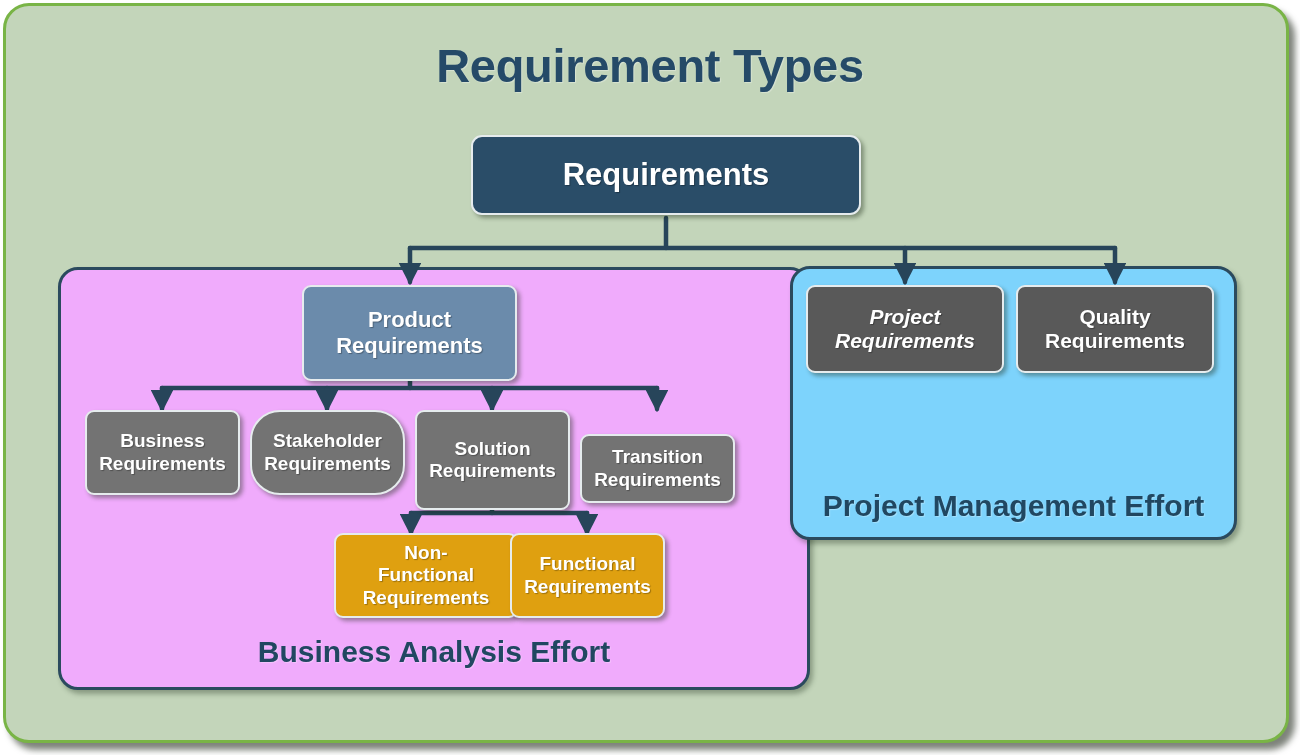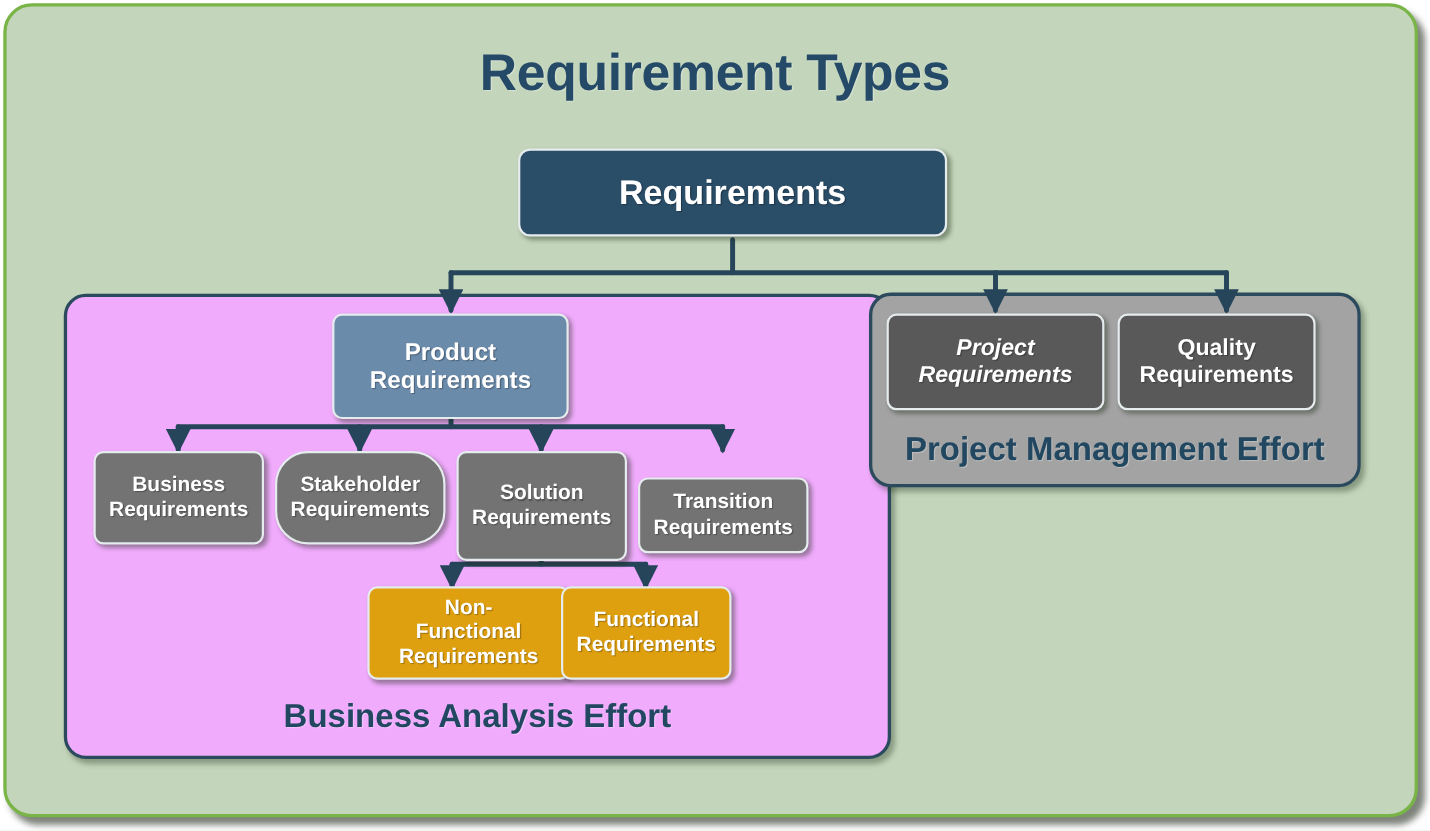--- a/index.html
+++ b/index.html
@@ -57,22 +57,22 @@
     left: 58px;
     top: 267px;
     width: 752px;
     height: 423px;
     background: #f0abfc;
   }
   #group-pm {
     left: 790px;
     top: 266px;
     width: 447px;
-    height: 177px;
-    background: #a3a3a3;
+    height: 274px;
+    background: #7dd3fc;
   }
   .group-label {
     position: absolute;
     width: 100%;
     left: 0;
     text-align: center;
     font-size: 30px;
     font-weight: bold;
     color: #214761;
     line-height: 1.12;
@@ -180,15 +180,15 @@
 Requirements</div>
 
   <div class="node orange" style="left:334px; top:533px; width:184px; height:85px;">Non-
 Functional
 Requirements</div>
   <div class="node orange" style="left:510px; top:533px; width:155px; height:85px;">Functional
 Requirements</div>
 
   <div class="node gray" style="left:806px; top:285px; width:198px; height:88px;font-style:italic;">Project
 Requirements</div>
-  <div class="node gray" style="left:1016px; top:285px; width:180px; height:88px;">Quality
+  <div class="node gray" style="left:1016px; top:285px; width:198px; height:88px;">Quality
 Requirements</div>
 </div>
 
 </body></html>

